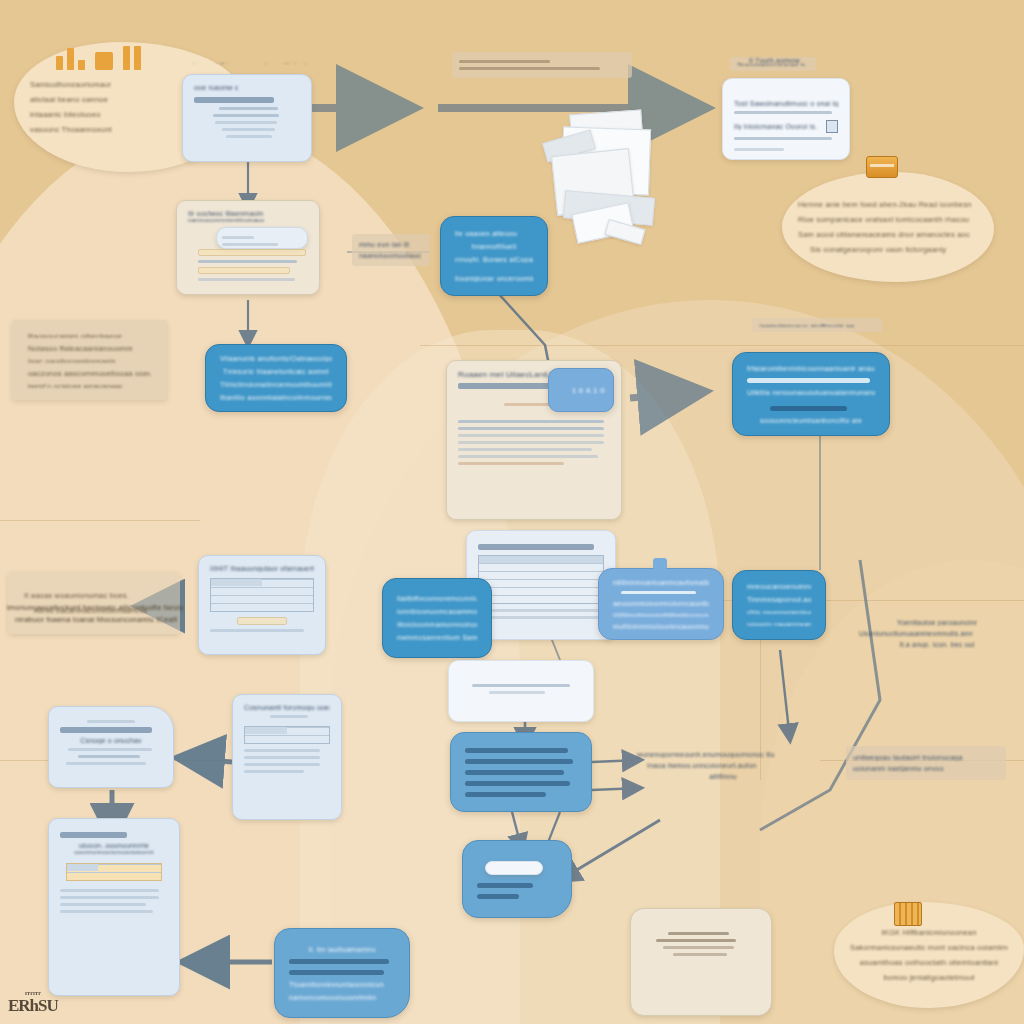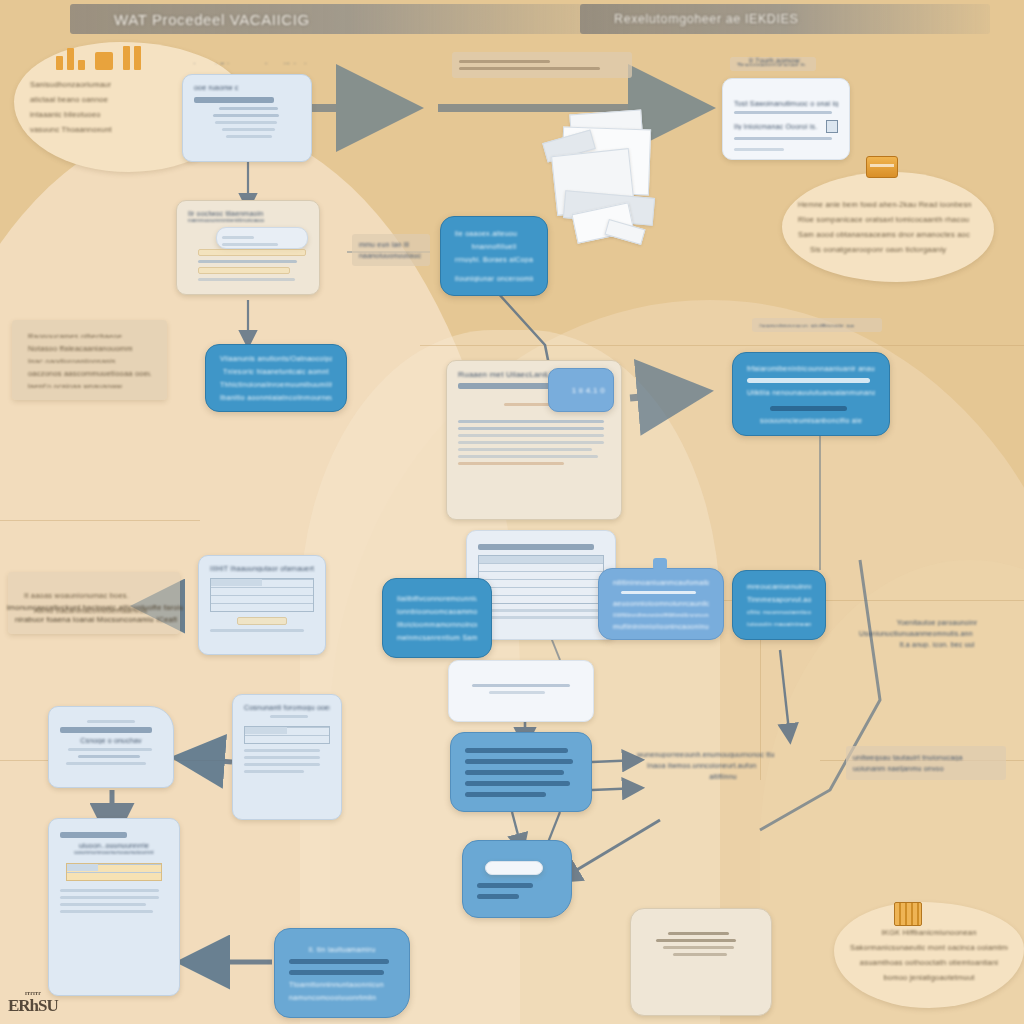--- a/index.html
+++ b/index.html
@@ -209,26 +209,20 @@
       <path d="M560,812 L545,850" stroke-width="2.2"></path>
       <path d="M660,820 L560,880" marker-end="url(#ah)" stroke-width="3"></path>
       <path d="M860,560 L880,700 L830,790 L760,830" stroke-width="3" opacity=".8"></path>
       <path d="M272,962 L185,962" marker-end="url(#ahb)" stroke-width="5"></path>
       <path d="M232,762 L180,758" marker-end="url(#ahb)" stroke-width="5"></path>
       <path d="M112,790 L112,838" marker-end="url(#ah)" stroke-width="5"></path>
       <path d="M180,606 L140,606" marker-end="url(#ahb)" stroke-width="5"></path>
     </g>
   </svg>
 
-  <div class="banner" style="left:70px;top:4px;width:560px;">
-    <span>WAT Procedeel VACAIICIG</span>
-  </div>
-  <div class="banner right" style="left:580px;top:4px;width:410px;">
-    <span>Rexelutomgoheer ae IEKDIES</span>
-  </div>
 
   <div class="callout blob" style="left:14px;top:42px;width:230px;height:130px;">
     <div class="ctext">Sanisudhonzaoriumaur</div>
     <div class="ctext">atictaal beano oannoe</div>
     <div class="ctext">intaaanic bileotuoeo</div>
     <div class="ctext">vasuunc Thoaannoxunt</div>
   </div>
   <div class="iconcluster" style="left:56px;top:44px;height:26px;">
     <div class="ic-bar" style="height:14px;"></div>
     <div class="ic-bar" style="height:22px;"></div>

